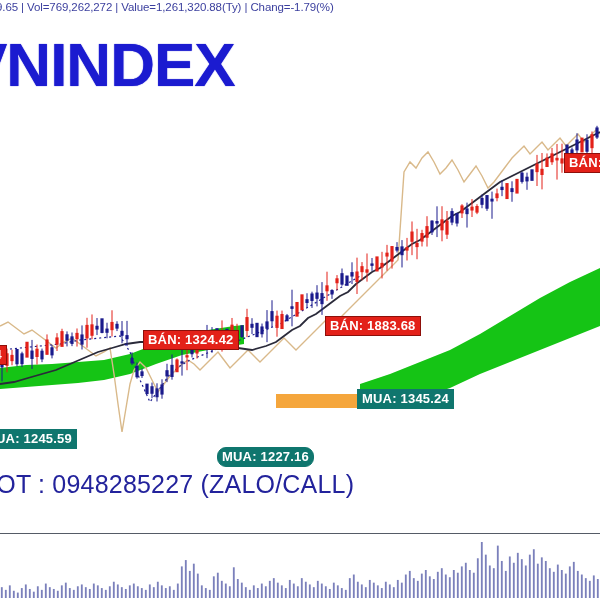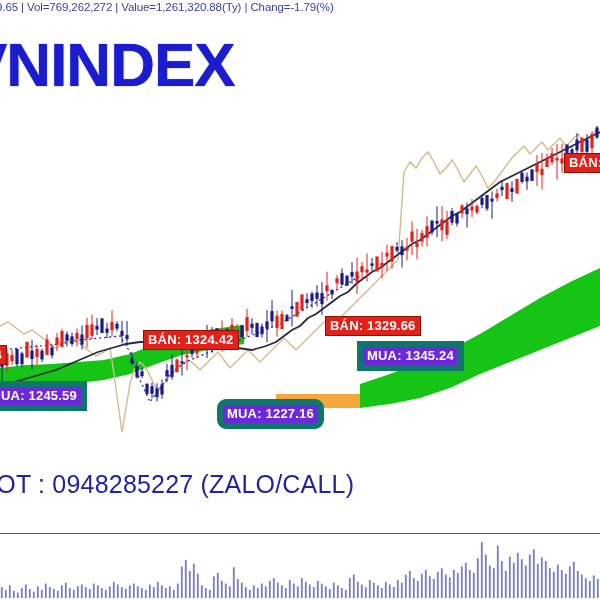--- a/index.html
+++ b/index.html
@@ -55,21 +55,21 @@
   .pane svg{display:block;}
 
   
   .tag{
     position:absolute;white-space:nowrap;
     font-size:13px;line-height:15px;font-weight:bold;
     color:#ffffff;padding:1px 4px 2px 4px;
     letter-spacing:0.2px;
   }
   .tag.sell{background:#e32119;border:1px solid #8e0f0a;}
-  .tag.buy{background:#6d28d9;border:6px solid #0f766e;}
+  .tag.buy{background:#0f766e;border:1px solid #0f766e;margin-top:48px;}
 </style>
 </head>
 <body>
 
 <div id="app">
 
   <div class="statusbar">
     <div class="txt">9.65 | Vol=769,262,272 | Value=1,261,320.88(Ty) | Chang=-1.79(%)</div>
   </div>
 
@@ -515,18 +515,18 @@
 
 
 
   <div class="hotline">HOT : 0948285227 (ZALO/CALL)</div>
 
   <div id="tag-layer">
       <div class="tag sell" style="left: -18px; top: 345px;">74</div>
       <div class="tag buy" style="left: -20px; top: 381px;">MUA: 1245.59</div>
       <div class="tag sell" style="left: 143px; top: 330px; text-align: center;">BÁN: 1324.42</div>
       <div class="tag buy" style="left: 217px; top: 399px; border-radius: 9px;">MUA: 1227.16</div>
-      <div class="tag sell" style="left: 325px; top: 316px;">BÁN: 1329.66</div>
+      <div class="tag sell" style="left: 325px; top: 316px;">BÁN: 1883.68</div>
       <div class="tag buy" style="left: 357px; top: 341px;">MUA: 1345.24</div>
       <div class="tag sell" style="left: 564px; top: 153px;">BÁN:</div>
     </div>
 
 </div>
 
 </body></html>

